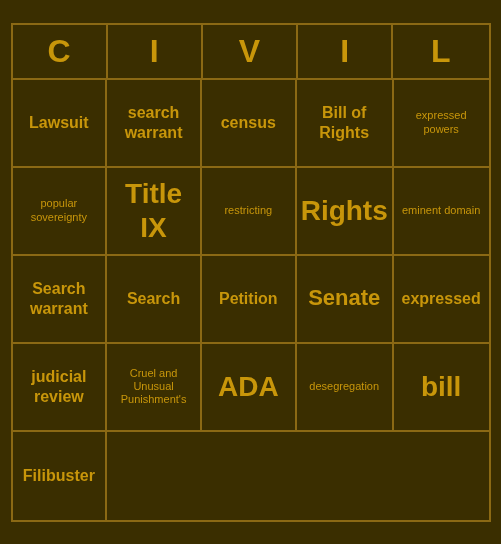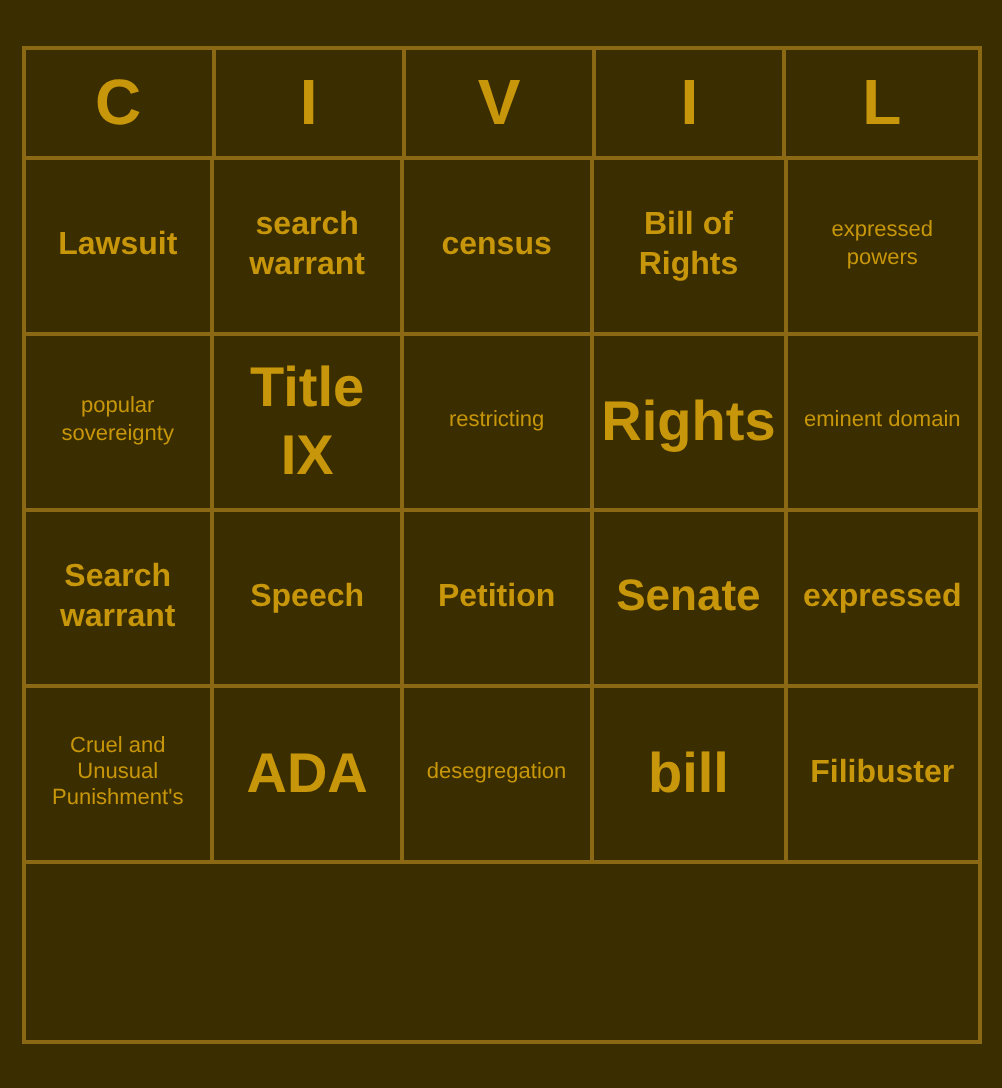--- a/index.html
+++ b/index.html
@@ -119,30 +119,33 @@
       <div class="cell">
         <span class="cell-text xlarge">Rights</span>
       </div>
       <div class="cell">
         <span class="cell-text small">eminent domain</span>
       </div>
       <div class="cell">
         <span class="cell-text medium">Search warrant</span>
       </div>
       <div class="cell">
-        <span class="cell-text medium">Speech</span>
+        <span class="cell-text medium">Search</span>
       </div>
       <div class="cell">
         <span class="cell-text medium">Petition</span>
       </div>
       <div class="cell">
         <span class="cell-text large">Senate</span>
       </div>
       <div class="cell">
         <span class="cell-text medium">expressed</span>
+      </div>
+      <div class="cell">
+        <span class="cell-text medium">judicial review</span>
       </div>
       <div class="cell">
         <span class="cell-text small">Cruel and Unusual Punishment's</span>
       </div>
       <div class="cell">
         <span class="cell-text xlarge">ADA</span>
       </div>
       <div class="cell">
         <span class="cell-text small">desegregation</span>
       </div>

